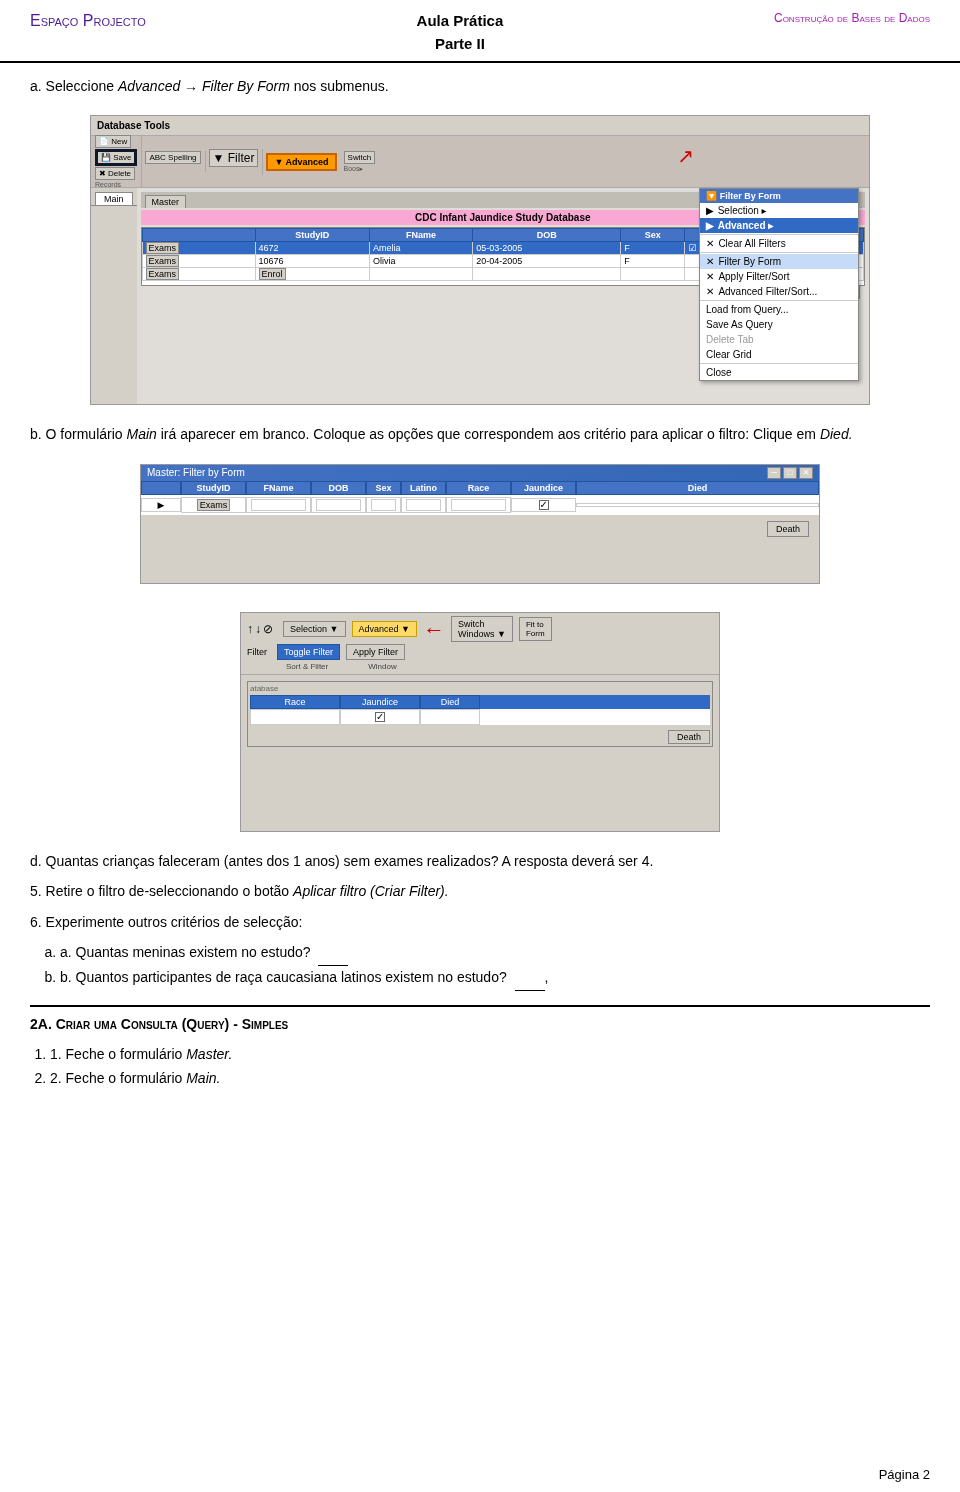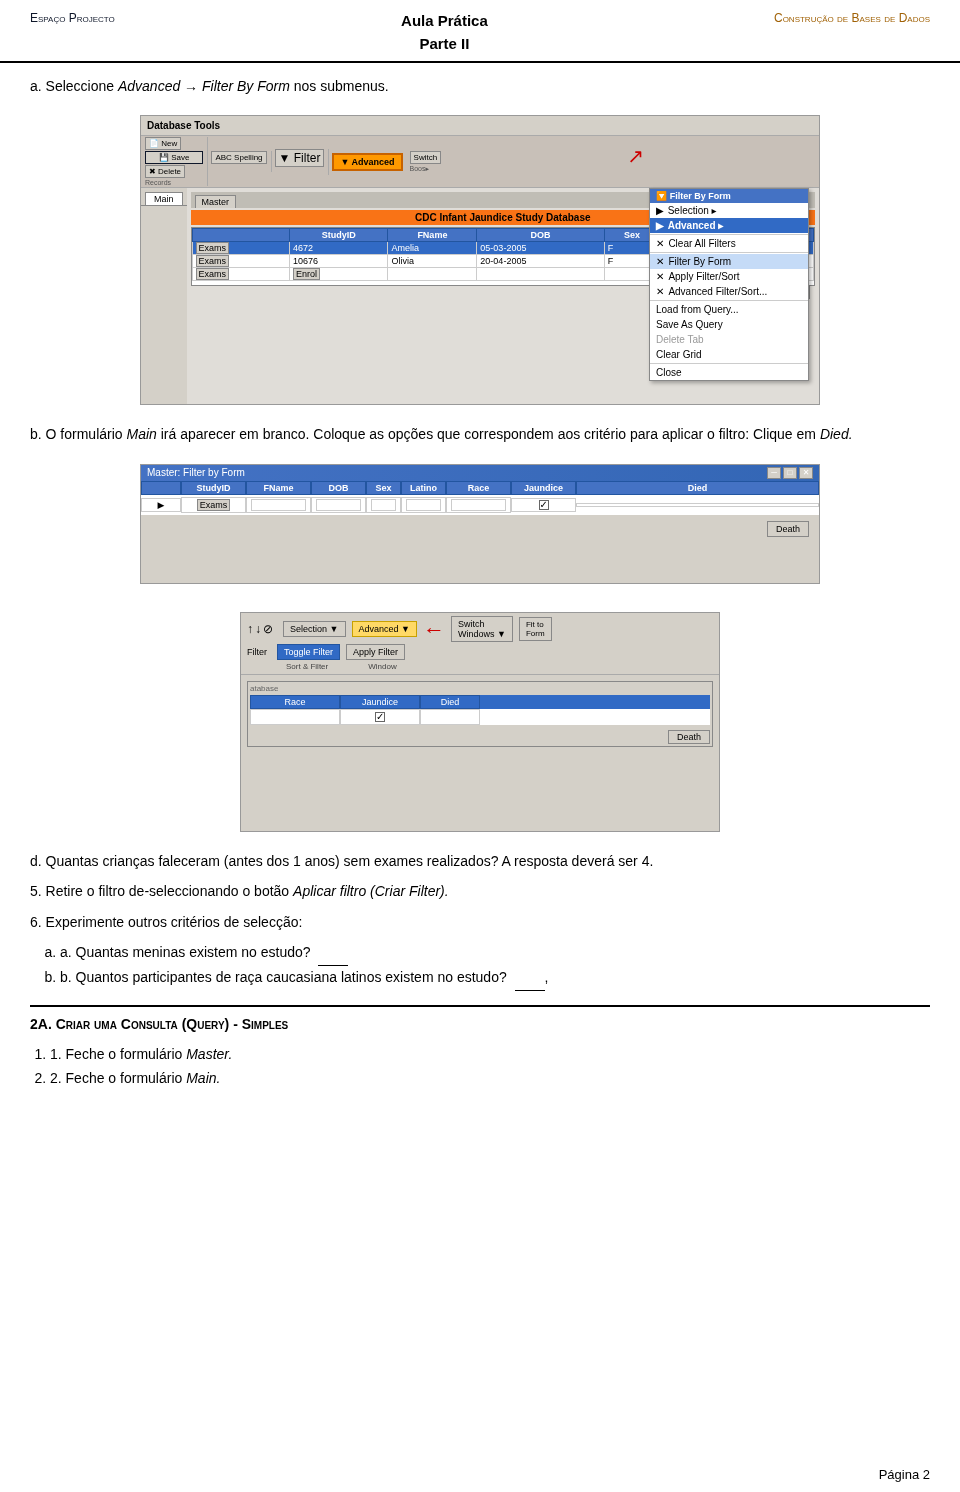--- a/index.html
+++ b/index.html
@@ -16,36 +16,36 @@
     
     .header {
       display: flex;
       justify-content: space-between;
       align-items: flex-start;
       padding: 10px 30px 6px 30px;
       border-bottom: 2px solid #000;
       margin-bottom: 12px;
     }
     .header-left {
-      font-size: 12px;
+      font-size: 16px;
       font-variant: small-caps;
-      color: #0f172a;
+      color: #4c1d95;
       line-height: 1.4;
       text-align: right;
     }
     .header-center {
       text-align: center;
       font-size: 15px;
       font-weight: bold;
       line-height: 1.5;
     }
     .header-right {
       font-size: 12px;
       font-variant: small-caps;
-      color: #a16207;
+      color: #a21caf;
       line-height: 1.4;
       text-align: right;
     }
 
     
     .content {
       padding: 0 30px;
     }
 
     p {
@@ -59,21 +59,21 @@
     .screenshot-box {
       border: 1px solid #999;
       background: #e8e8e8;
       margin: 10px auto;
       position: relative;
       overflow: hidden;
     }
 
     
     .ss1 {
-      width: 680px;
+      width: 780px;
       height: 290px;
       background: #d4d0c8;
       display: flex;
       flex-direction: column;
     }
 
     .ss1-toolbar {
       background: #d4d0c8;
       padding: 4px 6px;
       font-size: 10px;
@@ -383,21 +383,21 @@
 
       <div class="ss1-toolbar">
         <span style="font-weight:bold; font-size:10px;">Database Tools</span>
       </div>
 
       <div class="ss1-ribbonbar" style="height:52px; padding:2px 4px; gap:3px;">
 
         <div style="display:flex; gap:3px; align-items:center; flex:1;">
           <div style="display:flex; flex-direction:column; gap:1px; align-items:flex-start; font-size:8px; border-right:1px solid #aaa; padding-right:4px;">
             <span style="background:#d4d0c8; border:1px solid #888; padding:1px 3px; cursor:pointer;">📄 New</span>
-            <span style="background:#d4d0c8; border:1px solid #0f172a; padding:1px 13px; cursor:pointer;">💾 Save</span>
+            <span style="background:#d4d0c8; border:3px solid #0f172a; padding:1px 3px; cursor:pointer;">💾 Save</span>
             <span style="background:#d4d0c8; border:1px solid #888; padding:1px 3px; cursor:pointer;">✖ Delete</span>
             <span style="font-size:7px; color:#555;">Records</span>
           </div>
           <div style="display:flex; flex-direction:column; gap:1px; align-items:flex-start; font-size:8px; border-right:1px solid #aaa; padding-right:4px;">
             <span style="background:#d4d0c8; border:1px solid #888; padding:1px 3px; cursor:pointer;">ABC Spelling</span>
             <span style="font-size:7px; color:#555;">&nbsp;</span>
           </div>
           <div style="display:flex; flex-direction:column; gap:1px; align-items:flex-start; font-size:12px; border-right:1px solid #aaa; padding-right:4px;">
             <span style="background:#d4d0c8; border:1px solid #888; padding:1px 3px; cursor:pointer;">▼ Filter</span>
             <span style="font-size:7px; color:#555;">&nbsp;</span>
@@ -421,21 +421,21 @@
         <div style="background:#d4d0c8; height:18px; display:flex; align-items:flex-end; padding:0 4px; border-bottom:1px solid #888; font-size:9px;">
           <span style="background:#fff; border:1px solid #888; border-bottom:none; padding:1px 8px;">Main</span>
         </div>
 
         <div class="ss1-main-area">
 
           <div style="background:#c0bdb5; height:16px; display:flex; align-items:flex-end; padding:0 4px; font-size:9px; margin-bottom:2px;">
             <span style="background:#d4d0c8; border:1px solid #888; border-bottom:none; padding:1px 6px;">Master</span>
           </div>
 
-          <div style="background:#f97316; color:#000; text-align:center; font-size:10px; font-weight:bold; padding:2px; margin-bottom:2px;">
+          <div style="background:#f9a8d4; color:#000; text-align:center; font-size:10px; font-weight:bold; padding:2px; margin-bottom:2px;">
             CDC Infant Jaundice Study Database
           </div>
 
           <div style="background:#fff; border:1px solid #888; font-size:9px;">
             <table class="ss1-table">
               <thead>
                 <tr>
                   <th></th>
                   <th>StudyID</th>
                   <th>FName</th>

